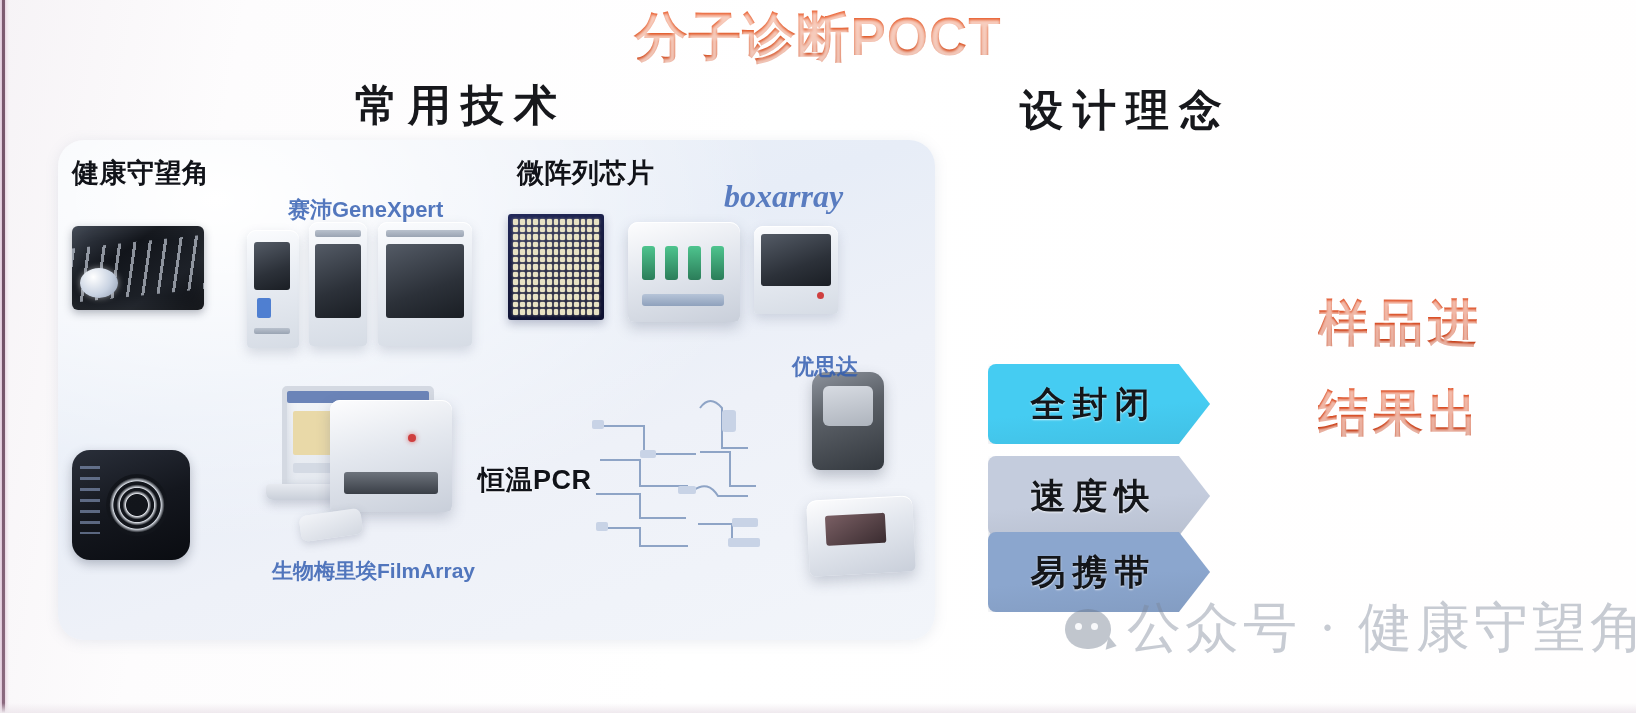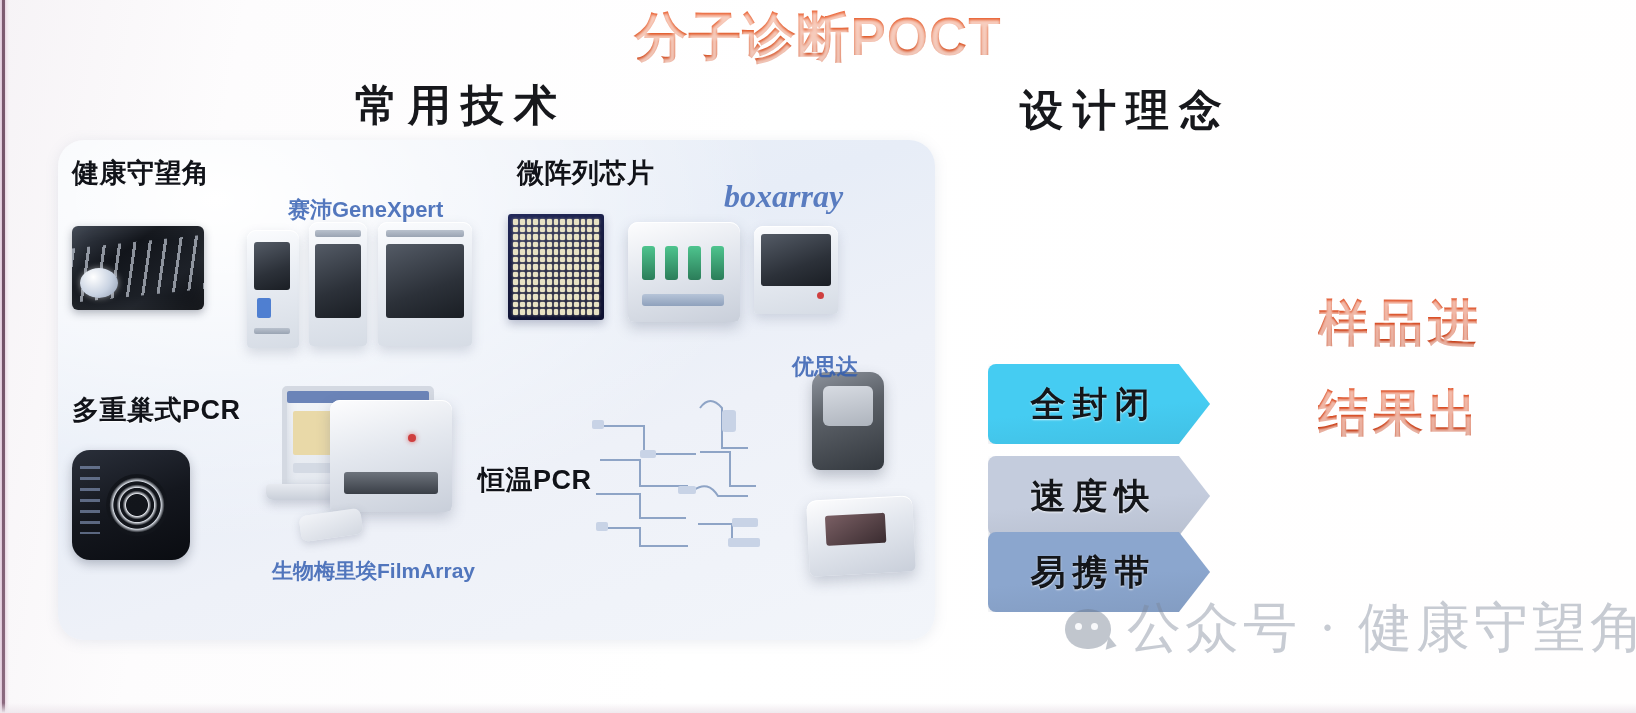--- a/index.html
+++ b/index.html
@@ -581,21 +581,20 @@
 
   <div class="art device-dark" style="left:812px; top:372px; width:72px; height:98px;">
     <div class="face" style="left:11px; top:14px; width:50px; height:40px;"></div>
   </div>
   <div class="art analyzer" style="left:808px; top:498px; width:106px; height:76px; transform:rotate(-3deg);">
     <div class="slot" style="left:18px; top:16px; width:60px; height:30px; background:linear-gradient(150deg,#7a5f64,#3a2c30);"></div>
   </div>
 
   <div class="panel-label" id="label-microfluidics">健康守望角</div>
   <div class="panel-label" id="label-microarray">微阵列芯片</div>
-  <div class="panel-label" id="label-nestedpcr">多重巢式PCR</div>
   <div class="panel-label" id="label-isopcr">恒温PCR</div>
 
   <div class="brand-label" id="brand-genexpert">赛沛GeneXpert</div>
   <div class="brand-label" id="brand-boxarray">boxarray</div>
   <div class="brand-label" id="brand-filmarray">生物梅里埃FilmArray</div>
   <div class="brand-label" id="brand-usd">优思达</div>
 
   <div class="chev" id="chev-2" style="top: 364px; background: linear-gradient(175deg, rgb(69, 204, 242) 0%, rgb(69, 204, 242) 55%, rgba(0, 0, 0, 0.06) 100%), rgb(69, 204, 242);">
     <span>全封闭</span>
   </div>

